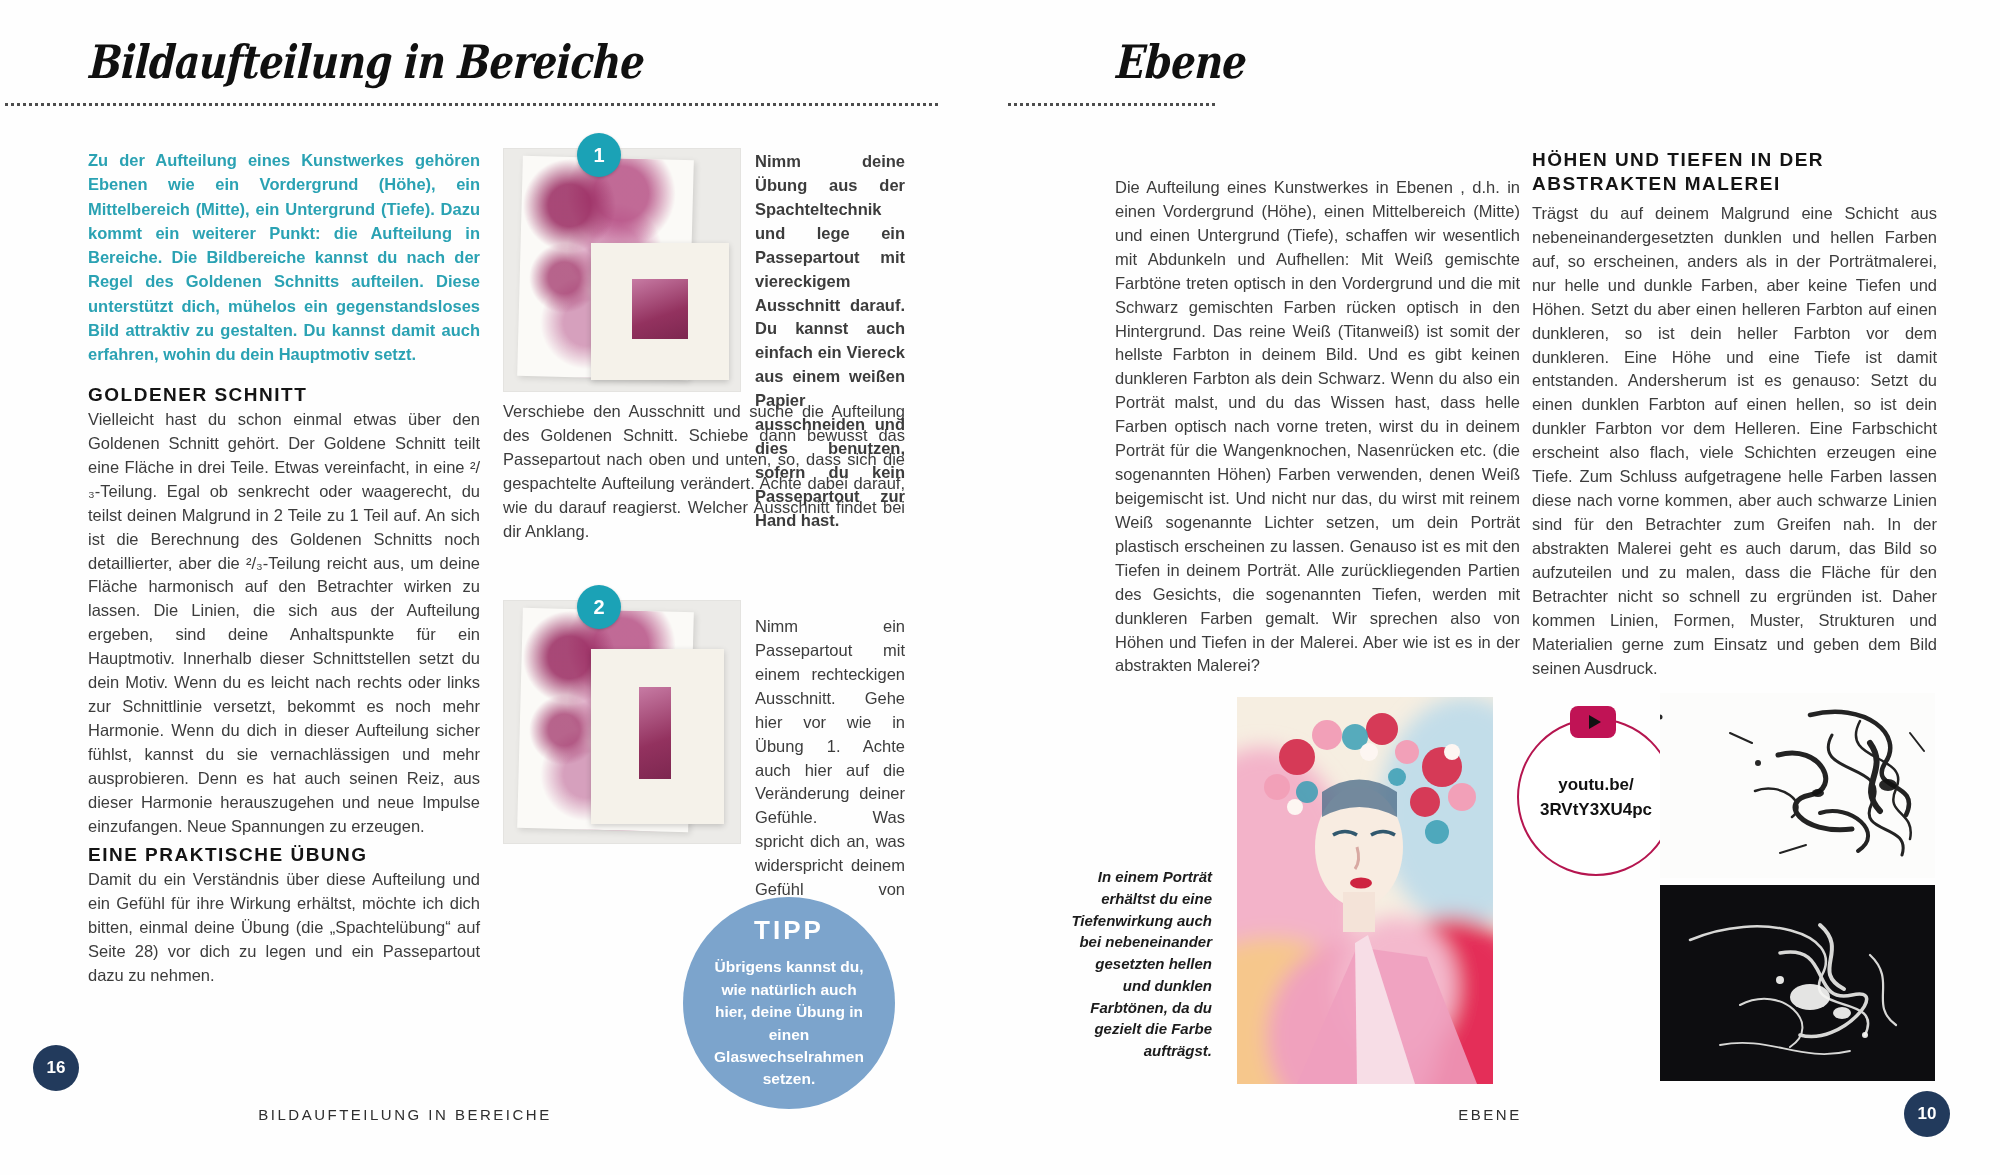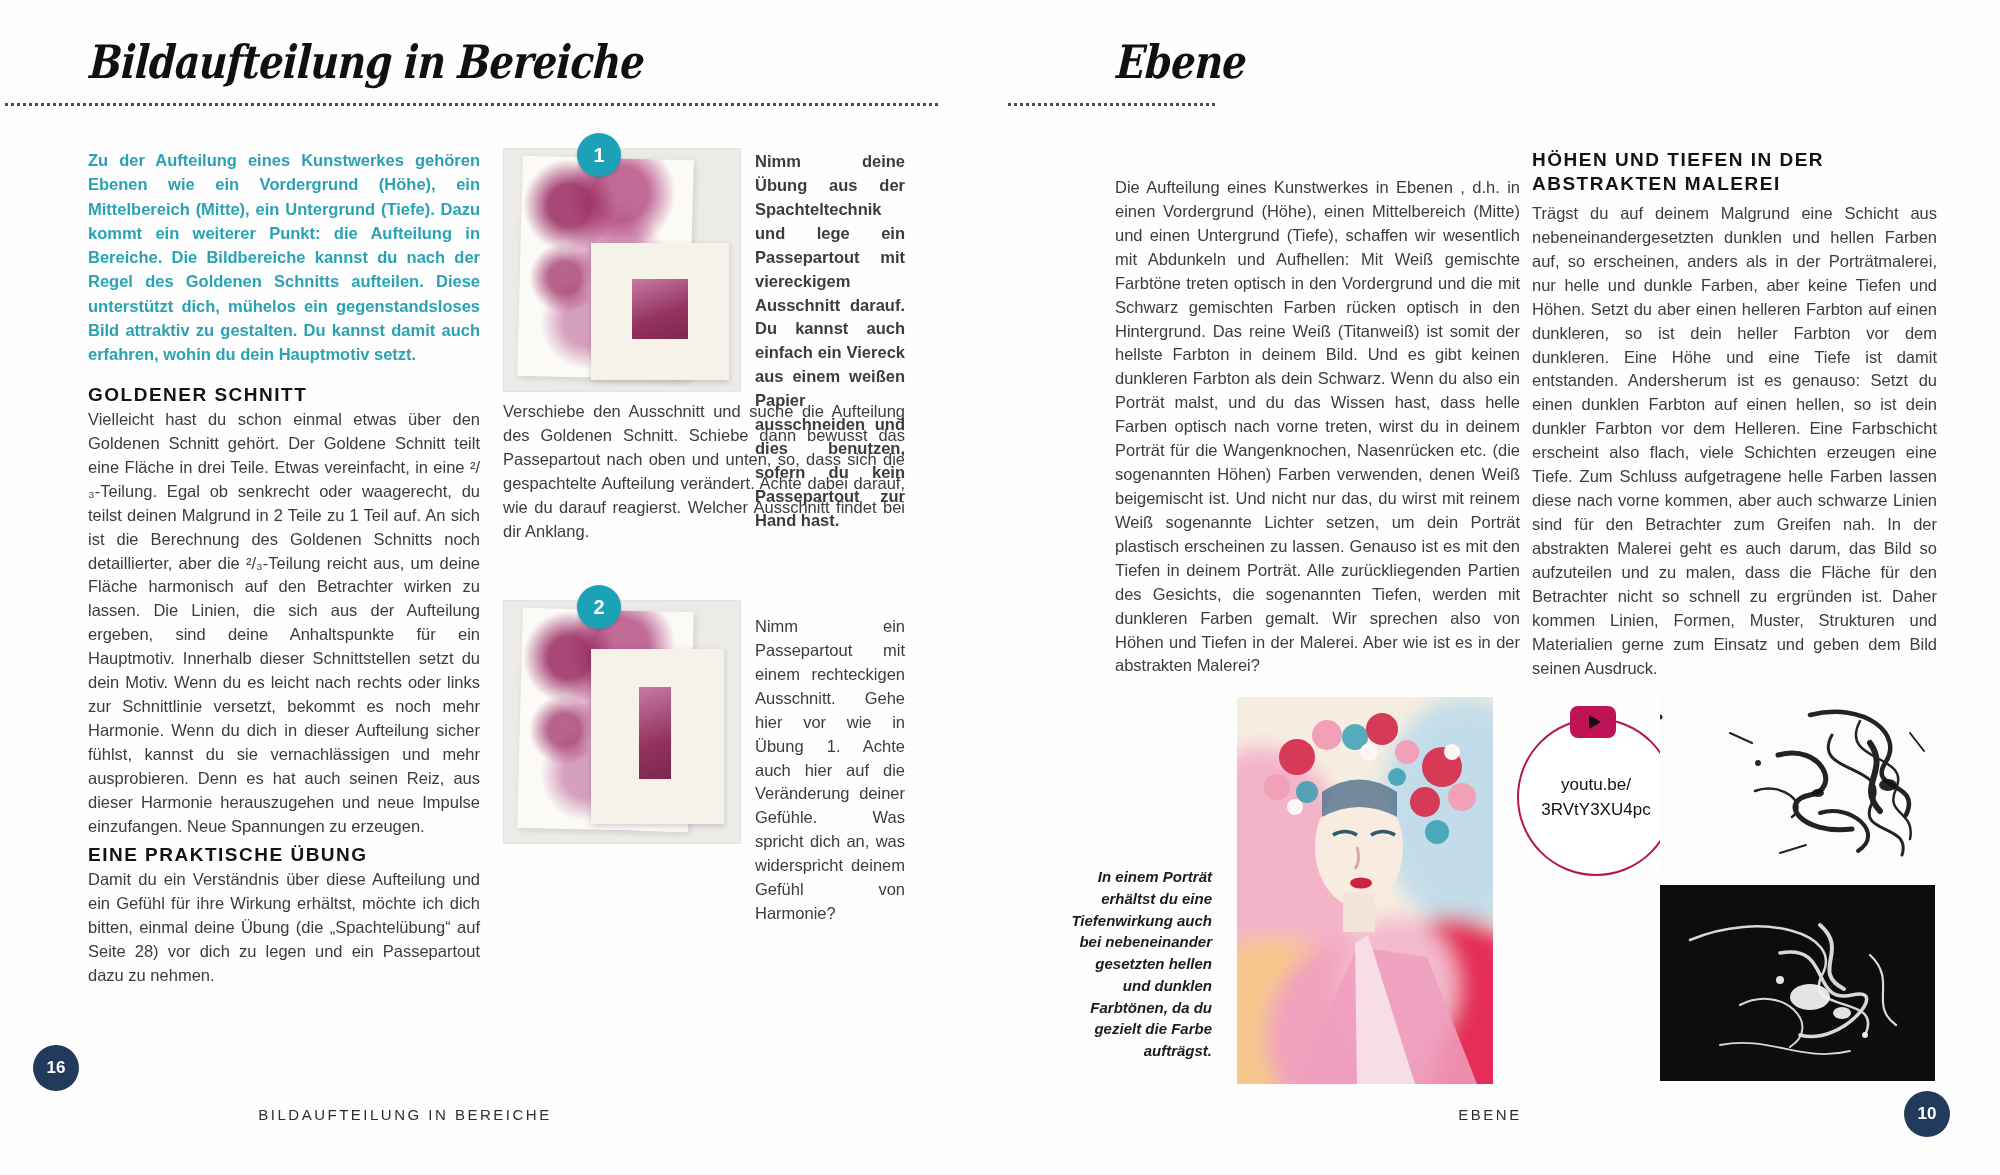--- a/index.html
+++ b/index.html
@@ -46,21 +46,21 @@
   .caption{font-size:15px;font-style:italic;font-weight:bold;text-align:right;line-height:1.45;color:#1c1c1c;}
   .pagenum{
     width:46px;height:46px;border-radius:50%;background:#223a5c;color:#fff;
     display:flex;align-items:center;justify-content:center;font-size:17px;font-weight:bold;
   }
   .chapter{font-size:15px;letter-spacing:2.5px;color:#2e2e2e;text-align:center;}
   .yt-circle{
     width:154px;height:154px;border-radius:50%;border:2px solid #b5154f;background:#fff;
     display:flex;flex-direction:column;align-items:center;justify-content:center;text-align:center;
   }
-  .yt-url{font-size:17px;font-weight:normal;color:#111;line-height:1.5;}
+  .yt-url{font-size:17px;font-weight:bold;color:#111;line-height:1.5;}
   .yt-play{
     width:46px;height:32px;border-radius:8px;background:#c01355;
     display:flex;align-items:center;justify-content:center;
   }
   .yt-tri{width:0;height:0;border-left:12px solid #111;border-top:7px solid transparent;border-bottom:7px solid transparent;margin-left:3px;}
   .img-frame{overflow:hidden;}
   svg{display:block;}
 </style>
 </head>
 <body>
@@ -90,20 +90,24 @@
 
   <div class="abs step-photo" style="left:503px;top:600px;width:238px;height:244px;">
     <div class="sheet"></div>
     <div class="mat" style="right:7%;bottom:8%;width:56%;height:72%;">
       <div class="hole" style="left:36%;top:22%;width:24%;height:52%;"></div>
     </div>
   </div>
   <div class="abs badge" style="left:577px;top:585px;">2</div>
   <div class="abs body-text" style="left:755px;top:615px;width:150px;">Nimm ein Passepartout mit einem rechteckigen Ausschnitt. Gehe hier vor wie in Übung 1. Achte auch hier auf die Veränderung deiner Gefühle. Was spricht dich an, was widerspricht deinem Gefühl von Harmonie?</div>
 
+  <div class="abs tip-circle" style="left:683px;top:897px;">
+    <div class="tip-label">TIPP</div>
+    <div class="tip-text">Übrigens kannst du, wie natürlich auch hier, deine Übung in einen Glaswechselrahmen setzen.</div>
+  </div>
 
   <div class="abs pagenum" style="left:33px;top:1045px;">16</div>
   <div class="abs chapter" style="left:240px;top:1106px;width:330px;">BILDAUFTEILUNG IN BEREICHE</div>
 </div>
 
 <div class="abs" style="left:1000px;top:0;width:1000px;height:1175px;">
 
   <div class="abs script-title" style="left:115px;top:35px;">Ebene</div>
   <div class="abs dotted" style="left:8px;top:103px;width:207px;"></div>
 

